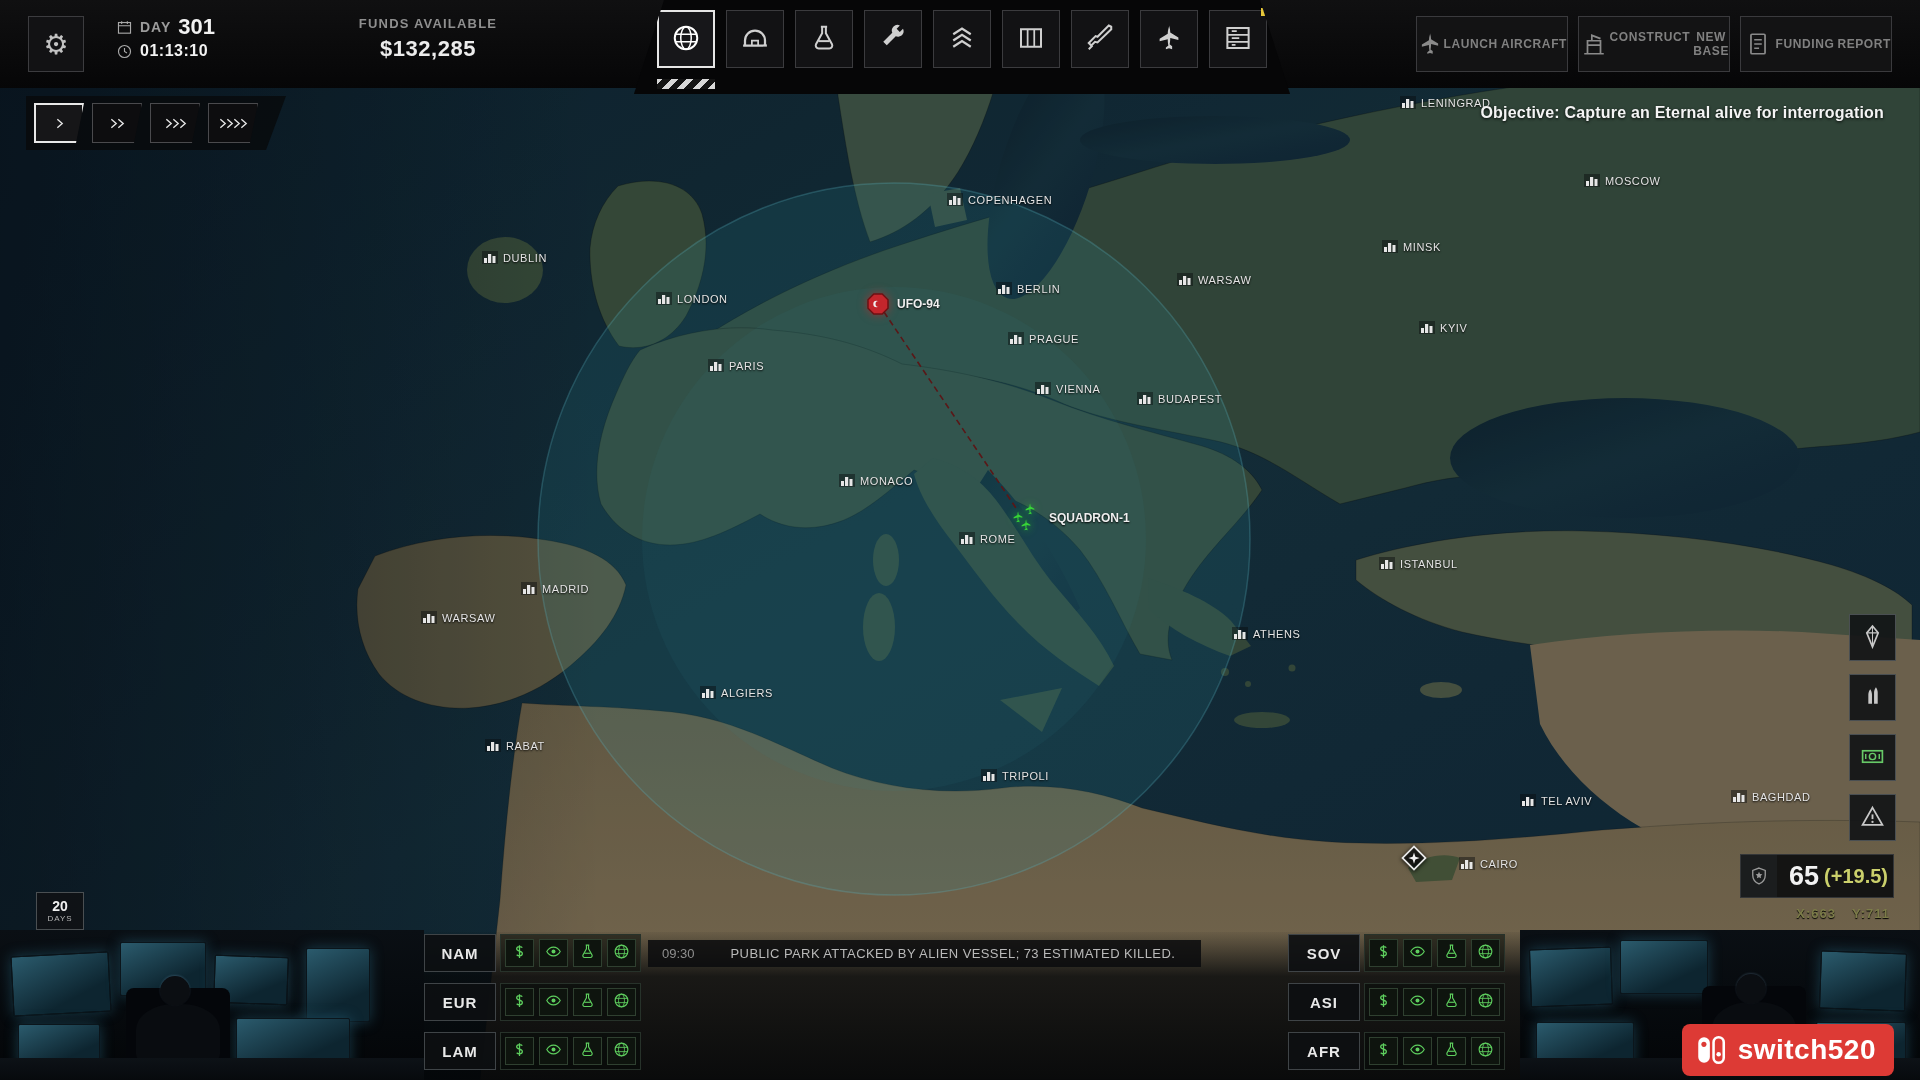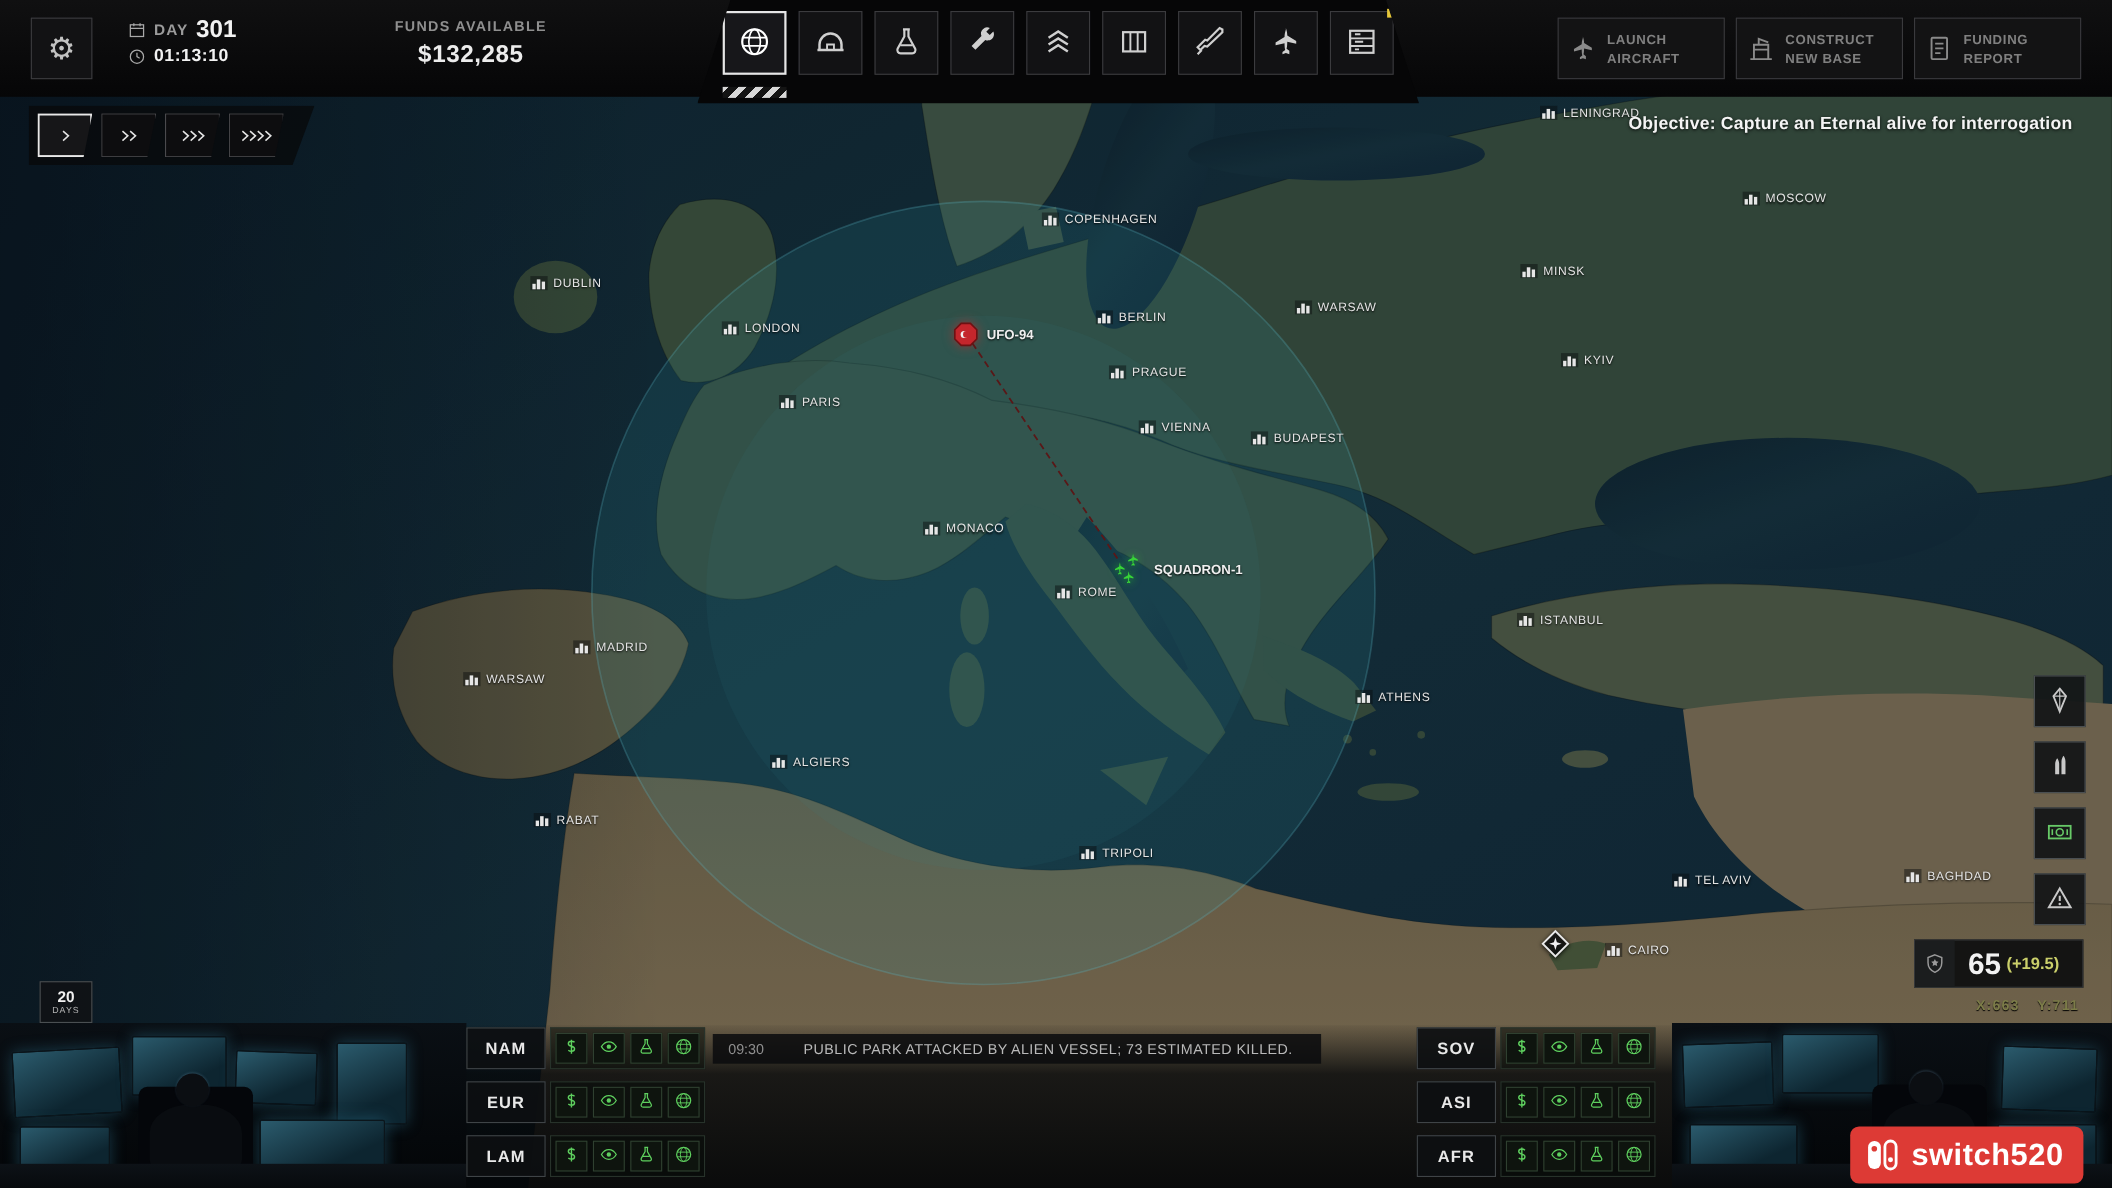--- a/index.html
+++ b/index.html
@@ -43,21 +43,21 @@
   .tab{width:58px;height:58px;background:#121214;border:1px solid #3b3b3e;display:flex;align-items:center;justify-content:center;position:relative;color:#cfcfcf;cursor:pointer;padding:0;}
   .tab svg{width:30px;height:30px;}
   .tab.active{border:2px solid #e6e6e6;background:#17171a;color:#ffffff;}
   .tab .dot{position:absolute;top:-3px;right:-3px;width:8px;height:8px;background:#e6c73a;}
   .stripes{position:absolute;bottom:5px;left:23px;height:10px;width:58px;background:repeating-linear-gradient(-45deg,#d8d8d8 0 5px,#141414 5px 11px);}
 
   #action-buttons{position:absolute;right:28px;top:16px;display:flex;gap:10px;z-index:41;}
   .action-btn{width:152px;height:56px;background:#131314;border:1px solid #3a3a3d;display:flex;align-items:center;cursor:pointer;padding:0;}
   .action-btn .aicon{width:44px;display:flex;align-items:center;justify-content:center;color:#8a8a8a;}
   .action-btn .aicon svg{width:26px;height:26px;}
-  .action-btn .atext{display:flex;flex-direction:column;align-items:flex-start;gap:3px;color:#808080;font-size:12px;font-weight:700;letter-spacing:.6px;}
+  .action-btn .atext{display:flex;flex-direction:row;align-items:flex-start;gap:3px;color:#808080;font-size:12px;font-weight:700;letter-spacing:.6px;}
 
   
   #time-controls{position:absolute;left:26px;top:96px;z-index:30;display:flex;gap:8px;background:rgba(8,9,10,.78);padding:7px 28px 7px 8px;clip-path:polygon(0 0,100% 0,calc(100% - 20px) 100%,0 100%);}
   .tc{width:50px;height:40px;background:#0d0d0f;border:1px solid #4a4a4d;display:flex;align-items:center;justify-content:center;color:#e3e3e3;cursor:pointer;padding:0;clip-path:polygon(0 0,100% 0,calc(100% - 8px) 100%,0 100%);}
   .tc.active{border:2px solid #e8e8e8;background:#161618;}
   .tc svg{width:13px;height:13px;}
   .tc svg + svg{margin-left:-6px;}
 
   
   .objective{position:absolute;right:36px;top:104px;z-index:30;font-size:16px;font-weight:700;color:#f4f4f4;text-shadow:0 1px 3px rgba(0,0,0,.9);letter-spacing:.2px;}
@@ -66,21 +66,21 @@
   #side-tools{position:absolute;right:24px;top:614px;z-index:30;display:flex;flex-direction:column;gap:13px;}
   .tool{width:47px;height:47px;background:rgba(17,19,21,.9);border:1px solid #4a4f52;color:#c8c8c8;display:flex;align-items:center;justify-content:center;cursor:pointer;padding:0;}
   .tool svg{width:25px;height:25px;}
   .tool.cash-tool{color:#67c967;}
 
   
   .score-badge{position:absolute;right:26px;top:854px;width:152px;height:42px;background:rgba(13,14,15,.92);border:1px solid #343638;display:flex;align-items:center;z-index:30;text-align:right;}
   .score-icon{width:36px;height:100%;background:#1b1d1e;color:#9a9a9a;display:flex;align-items:center;justify-content:center;}
   .score-icon svg{width:20px;height:20px;}
   .score-val{font-size:27px;font-weight:700;color:#f2f2f2;margin-left:12px;line-height:1;}
-  .score-delta{font-size:15px;font-weight:700;color:#cbd06b;margin-left:5px;}
+  .score-delta{font-size:20px;font-weight:700;color:#cbd06b;margin-left:5px;}
   .coords{position:absolute;right:30px;top:906px;z-index:30;display:flex;gap:16px;color:#7c7c49;font-size:13px;font-weight:700;letter-spacing:1px;text-shadow:0 1px 1px #000;justify-content:space-between;}
 
   
   .funding-bar{position:absolute;left:36px;top:892px;display:flex;gap:3px;z-index:30;}
   .fb-days{width:46px;height:36px;background:rgba(16,18,20,.85);border:1px solid #4a4f52;display:flex;flex-direction:column;align-items:center;justify-content:center;line-height:1;}
   .fb-days .d1{font-size:14px;font-weight:700;color:#f0f0f0;}
   .fb-days .d2{font-size:8px;color:#b5b5b5;letter-spacing:1px;margin-top:2px;}
   .fb-label{width:242px;height:36px;background:rgba(16,18,20,.85);border:1px solid #4a4f52;display:flex;align-items:center;padding-left:14px;font-size:13px;color:#e2e2e2;letter-spacing:.5px;cursor:pointer;box-sizing:border-box;}
 
   

